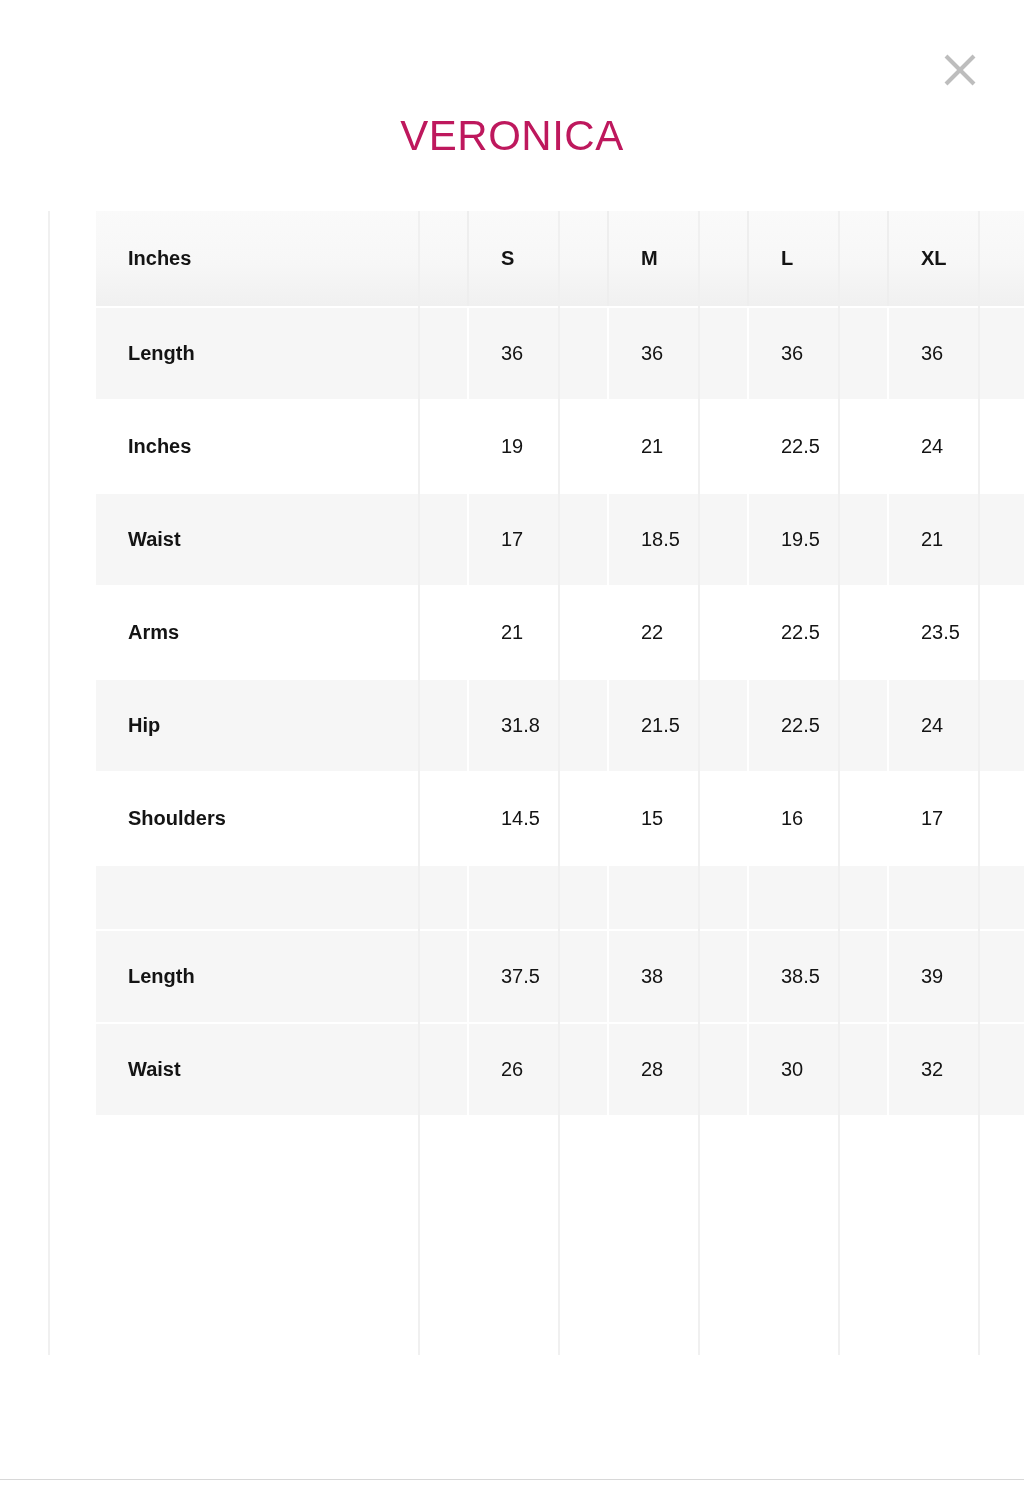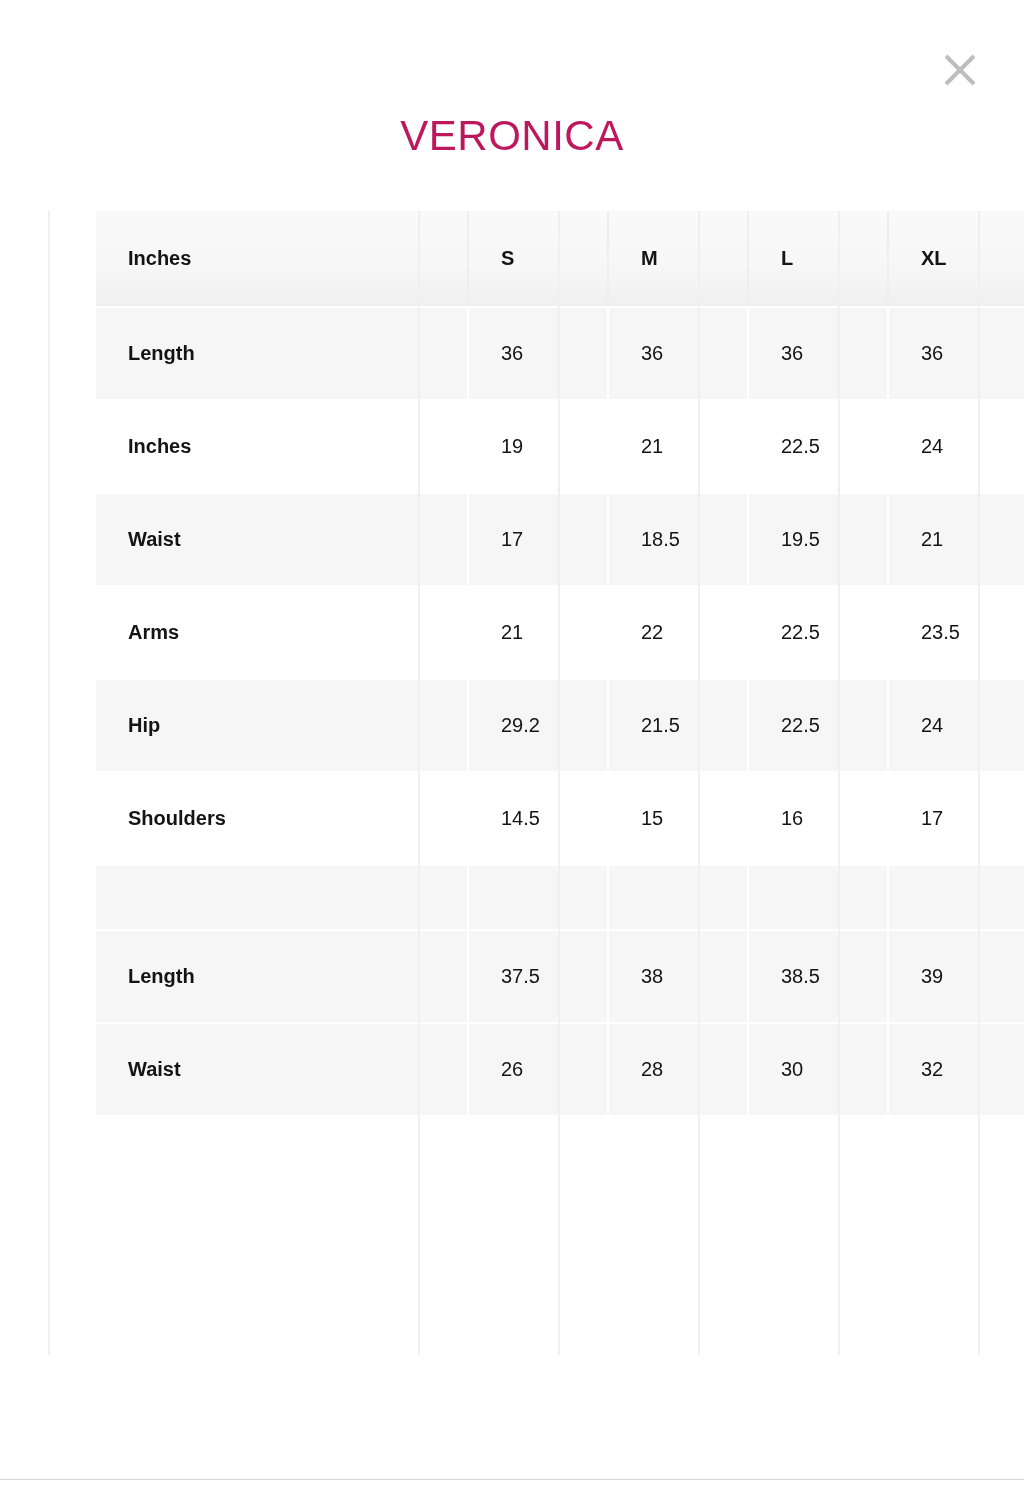--- a/index.html
+++ b/index.html
@@ -211,21 +211,21 @@
       <tr class="row-white">
         <td class="lbl">Arms</td>
         <td class="cell-size">21</td>
         <td class="cell-size">22</td>
         <td class="cell-size">22.5</td>
         <td class="cell-size">23.5</td>
       </tr>
 
       <tr class="row-gray">
         <td class="lbl">Hip</td>
-        <td class="cell-size">29.2</td>
+        <td class="cell-size">31.8</td>
         <td class="cell-size">21.5</td>
         <td class="cell-size">22.5</td>
         <td class="cell-size">24</td>
       </tr>
 
       <tr class="row-white">
         <td class="lbl">Shoulders</td>
         <td class="cell-size">14.5</td>
         <td class="cell-size">15</td>
         <td class="cell-size">16</td>

